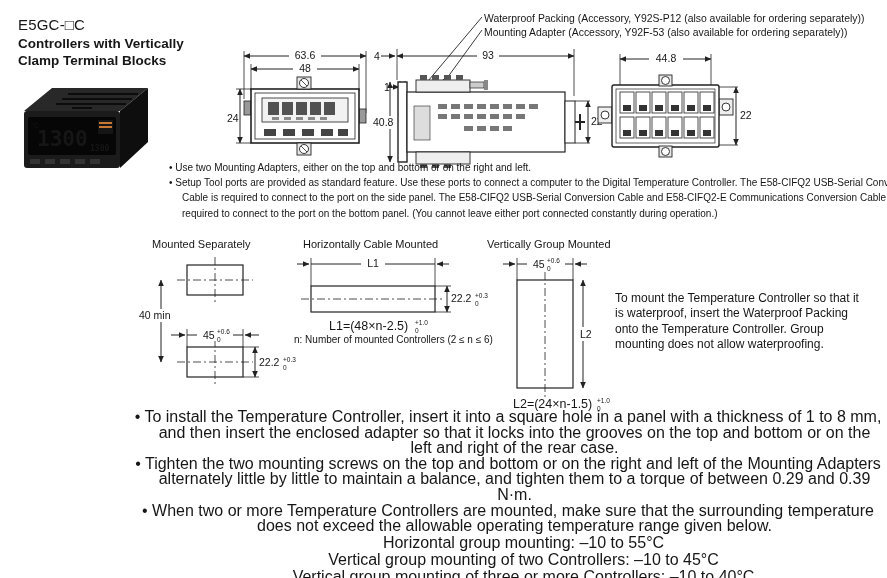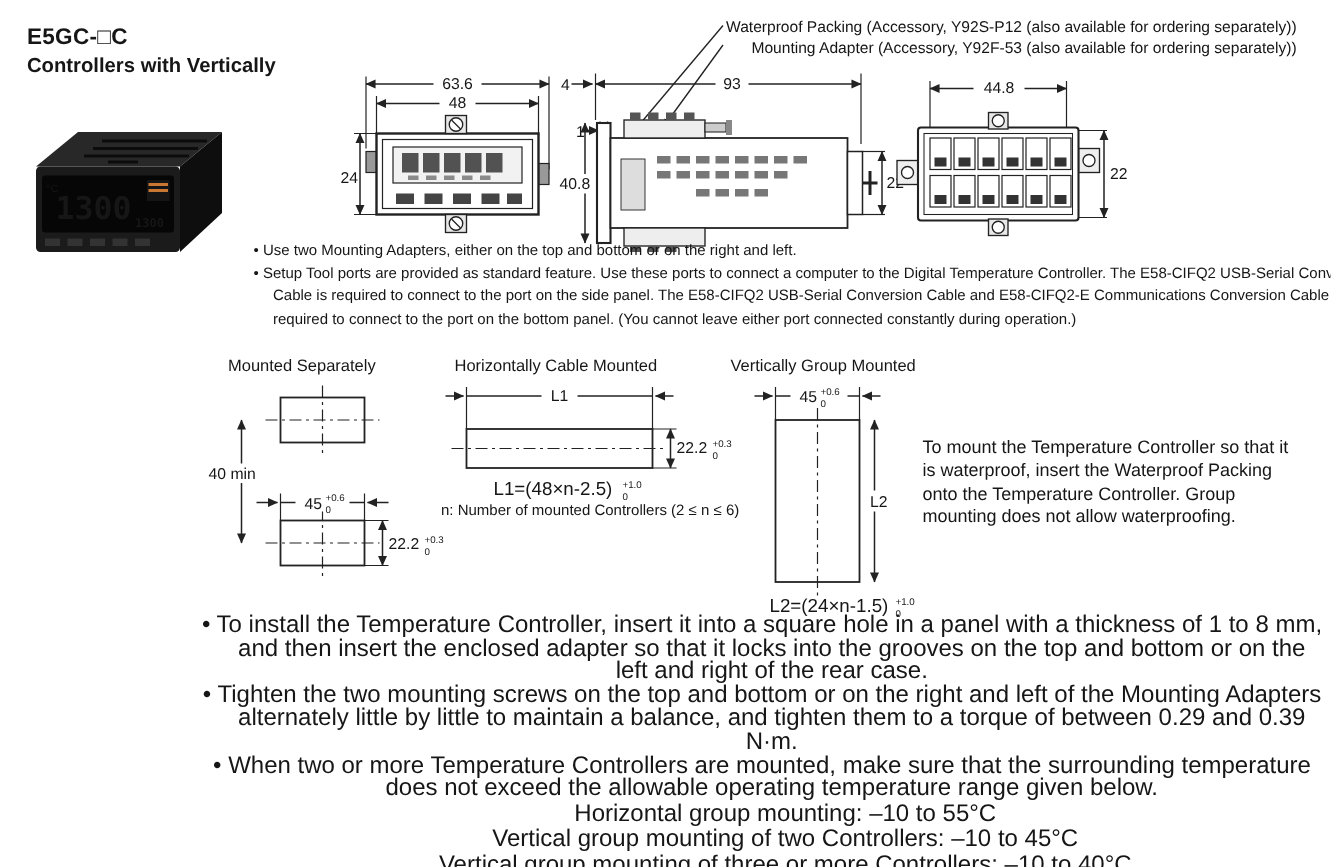--- a/index.html
+++ b/index.html
@@ -1,21 +1,21 @@
 <!DOCTYPE html>
 <html><head>
 <meta charset="utf-8">
 <style>
   html,body{margin:0;padding:0;}
   body{width:887px;height:578px;position:relative;background:#ffffff;color:#161616;
        font-family:"Liberation Sans",sans-serif;overflow:hidden;}
   .abs{position:absolute;}
-  .title-model{font-size:15px;font-weight:bold;letter-spacing:.2px;}
+  .title-model{font-size:15px;font-weight:normal;letter-spacing:.2px;}
   .title-sub{font-size:13.5px;font-weight:bold;line-height:16.5px;}
-  .acc-label{font-size:10.4px;line-height:13.5px;white-space:nowrap;text-align:right;}
+  .acc-label{font-size:10.4px;line-height:13.5px;white-space:nowrap;}
   .notes{font-size:10px;line-height:15.2px;margin-left:36px;}
   .notes-bottom{font-size:16px;line-height:15.6px;text-align:center;}
   .note-item{padding-left:13px;text-indent:-13px;}
   .note-item::before{content:"• ";}
   .temp-line{margin-left:31px;line-height:17px;}
   .sec-head{font-size:11px;white-space:nowrap;}
   .wp-note{font-size:12px;line-height:15.4px;}
   svg text{font-family:"Liberation Sans",sans-serif;fill:#161616;}
   .dm{font-size:10.5px;}
   .tol{font-size:6.5px;}
@@ -31,20 +31,21 @@
     <marker id="ar" viewBox="0 0 10 10" refX="8.5" refY="5" markerWidth="7.5" markerHeight="7.5" orient="auto-start-reverse">
       <path d="M0,1 L9,5 L0,9 Z" fill="#222"></path>
     </marker>
   </defs>
 </svg>
 
 <div class="abs" style="left:18px;top:16px;">
   <div class="title-model">E5GC-□C</div>
   <div class="title-sub" style="margin-top:3px;">
     <div>Controllers with Vertically</div>
+    <div>Clamp Terminal Blocks</div>
   </div>
 </div>
 
 <svg class="abs" style="left:14px;top:84px;" width="142" height="86" viewBox="0 0 142 86">
   <polygon points="38,4 134,4 106,27 10,27" fill="#282828"></polygon>
   <g stroke="#0c0c0c" stroke-width="2">
     <line x1="54" y1="10" x2="124" y2="10"></line>
       <line x1="48" y1="15" x2="118" y2="15"></line>
     <line x1="42" y1="20" x2="112" y2="20"></line>
       <line x1="58" y1="24" x2="78" y2="24"></line>

